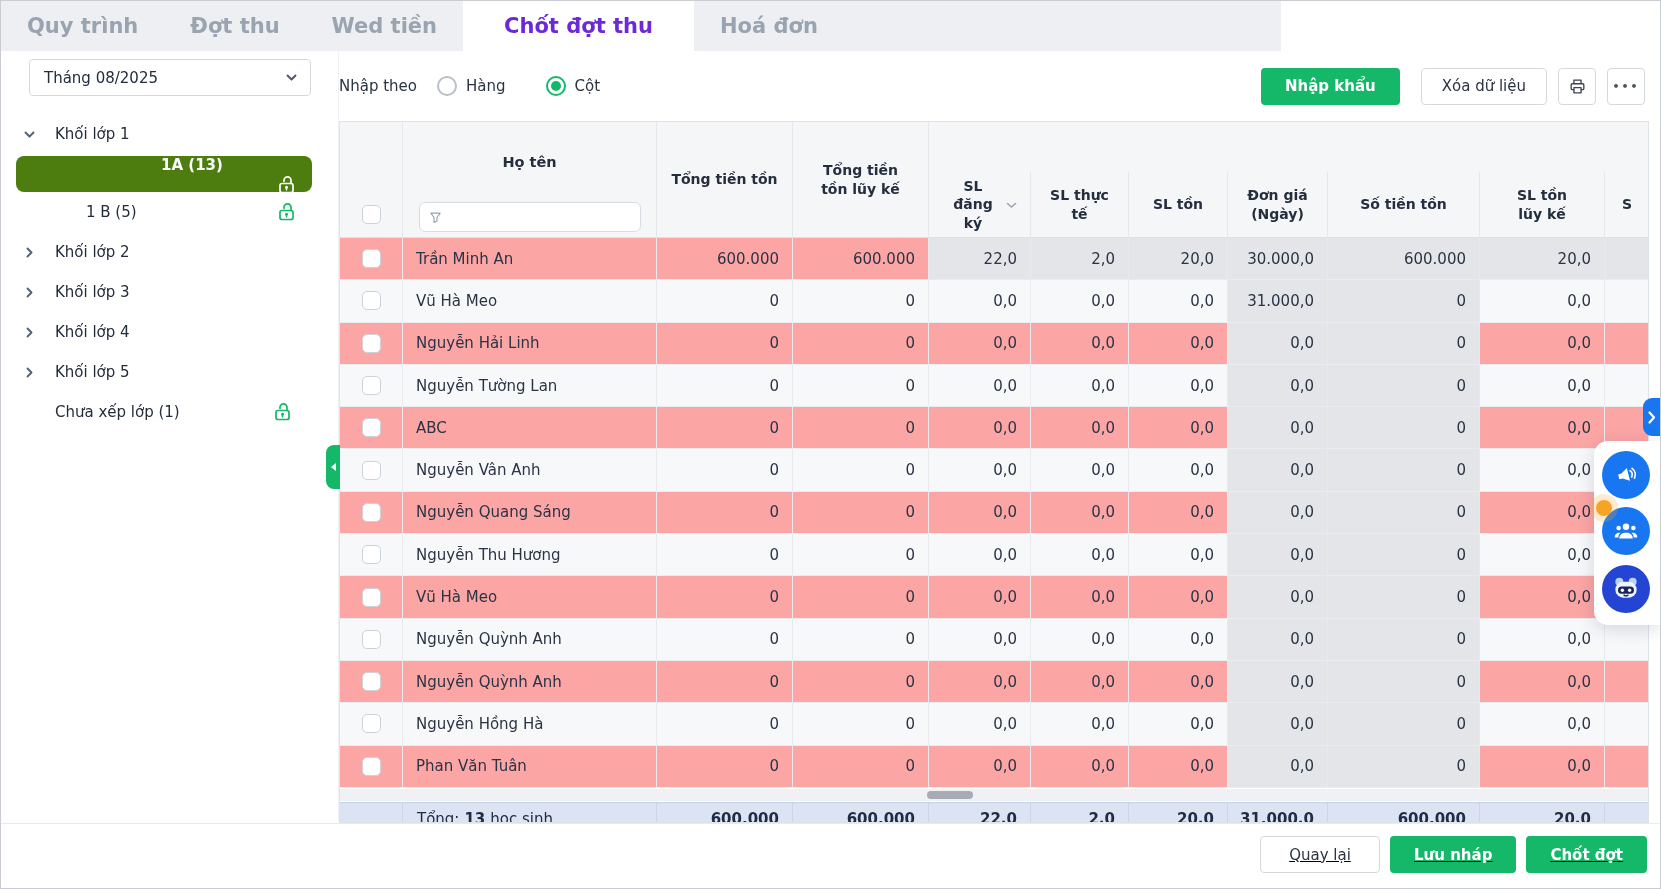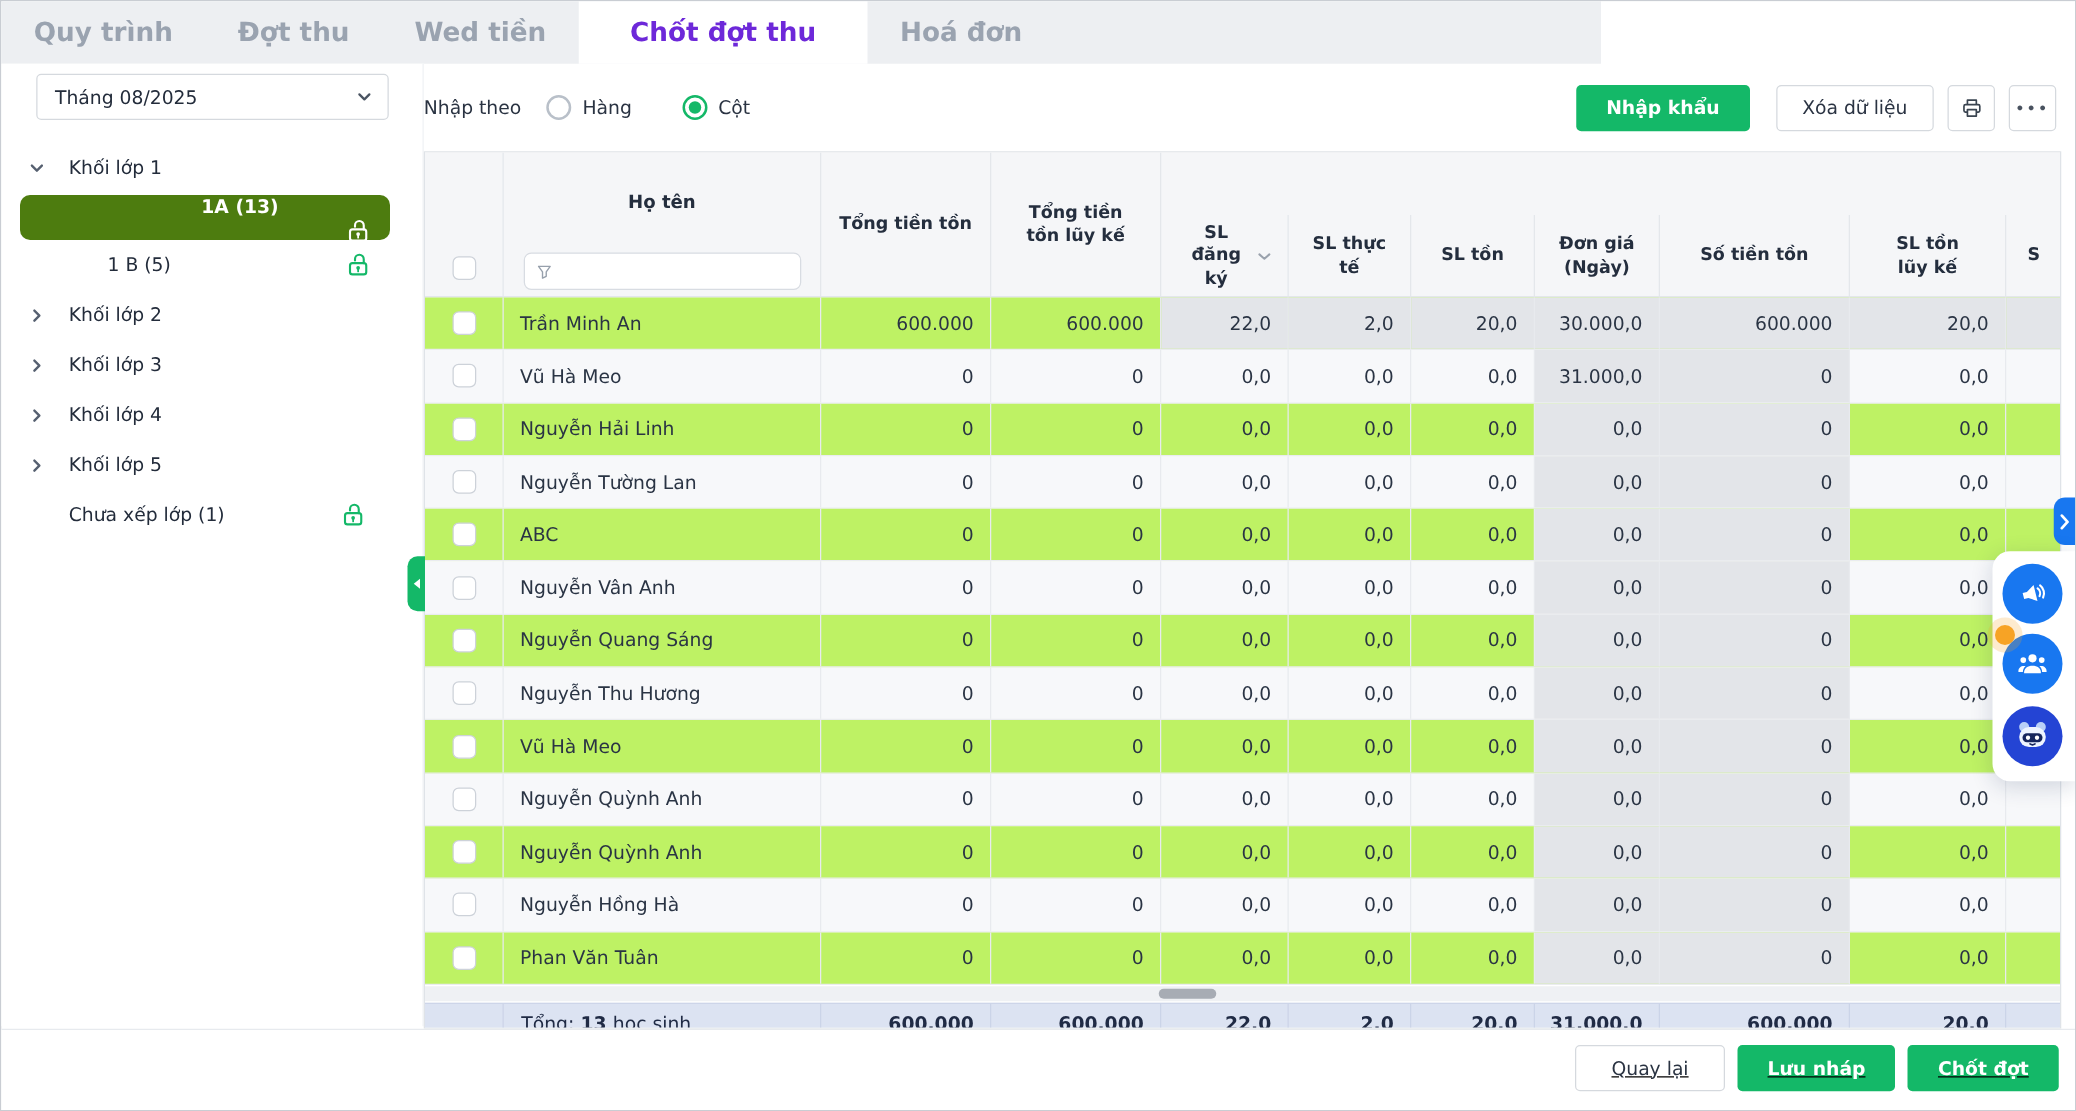--- a/index.html
+++ b/index.html
@@ -52,21 +52,21 @@
   .c-name .htitle{flex:1;display:flex;align-items:center;font-size:14.5px;}
   .filter{width:222px;height:30px;margin-bottom:5px;border:1px solid #d8dce2;border-radius:6px;background:#fff;
     display:flex;align-items:center;padding-left:9px;}
   .group-h{grid-column:5 / span 7;grid-row:1;border-bottom:1px solid #e4e7eb;font-size:14.5px;}
   .hc.sub{grid-row:2;flex-direction:row;gap:2px;}
   .sub .lab{display:inline-block;max-width:62px;}
   .sub.wide .lab{max-width:none;}
   .cb{width:19px;height:19px;border:1.5px solid #cdd2d9;border-radius:5px;background:#fff;cursor:pointer;flex:none;}
 
   .tbody{display:block;}
-  .tr{display:grid;grid-template-columns:var(--cols);grid-auto-rows:41.3px;border-bottom:1px solid #eaecef;background:#bef264;}
+  .tr{display:grid;grid-template-columns:var(--cols);grid-auto-rows:41.3px;border-bottom:1px solid #eaecef;background:#fca5a5;}
   .tr:nth-child(even){background:#f7f8fa;}
   .td{border-right:1px solid #e8eaee;display:flex;align-items:center;justify-content:flex-end;
     padding-right:13px;font-size:15px;color:#2a3444;overflow:hidden;white-space:nowrap;}
   .td.check{justify-content:center;padding:0;}
   .td.name{justify-content:flex-start;padding-left:13px;}
   .td.gray{background:#e3e5e9;}
 
   .scrollstrip{height:14px;background:#fff;position:relative;}
   .track{position:absolute;left:0;right:0;top:1px;height:12px;background:#eff1f4;}
   .thumb{position:absolute;left:587px;top:2px;width:46px;height:8px;border-radius:4px;background:#a7acb4;cursor:pointer;}

